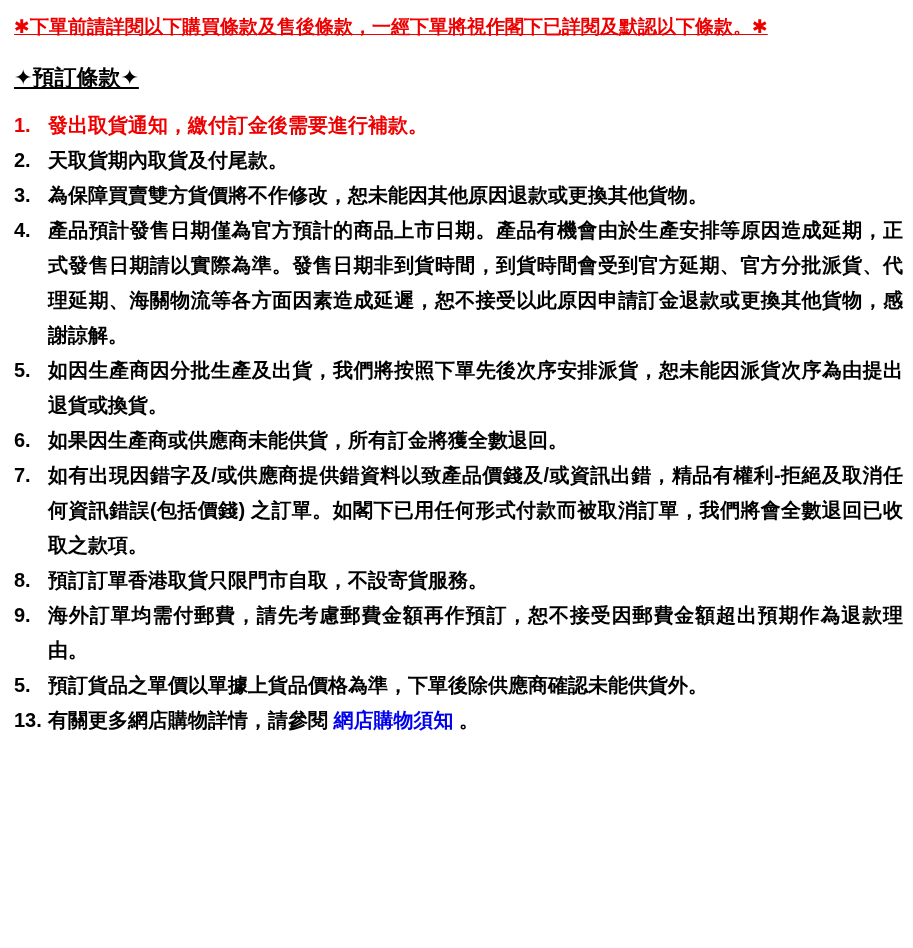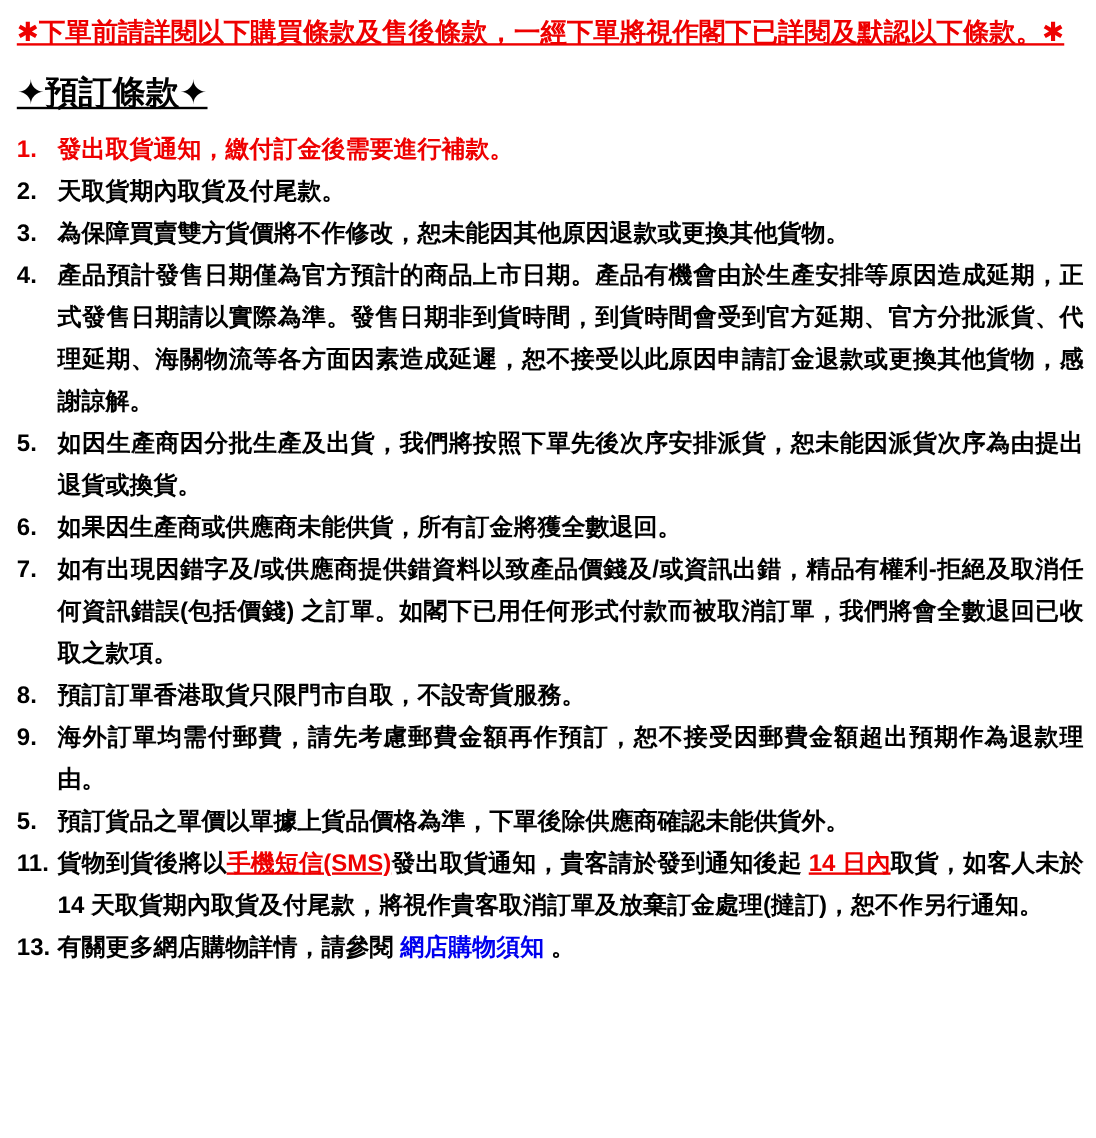--- a/index.html
+++ b/index.html
@@ -13,28 +13,28 @@
     overflow: hidden;
     font-family: "Liberation Sans", "DejaVu Sans", sans-serif;
     font-weight: bold;
     color: var(--body-black, #000);
   }
   .page {
     padding: 12px 10px 0 14px;
   }
   .notice {
     color: var(--notice-red, #ee0000);
-    font-size: 22px;
+    font-size: 19px;
     line-height: 30px;
     text-decoration: underline;
     white-space: nowrap;
   }
   .heading {
     margin: 22px 0 16px 0;
-    font-size: 28px;
+    font-size: 22px;
     line-height: 28px;
     text-decoration: underline;
     color: var(--body-black, #000);
   }
   .terms {
     margin: 12px 0 0 0;
     padding: 0;
     list-style: none;
     font-size: 20px;
     line-height: 35px;
@@ -103,21 +103,17 @@
       </div>
       <div class="term-item">
         <span class="num">9.</span>
         <span class="text"><span>海外訂單均需付郵費，請先考慮郵費金額再作預訂，恕不接受因郵費金額超出預期作為退款理由。</span></span>
       </div>
       <div class="term-item">
         <span class="num">5.</span>
         <span class="text"><span>預訂貨品之單價以單據上貨品價格為準，下單後除供應商確認未能供貨外。</span></span>
       </div>
       <div class="term-item">
-        <span class="num">11.</span>
-        <span class="text"><span>貨物到貨後將以</span><span class="red-underline">手機短信(SMS)</span><span>發出取貨通知，貴客請於發到通知後起 </span><span class="red-underline">14 日內</span><span>取貨，如客人未於 14 天取貨期內取貨及付尾款，將視作貴客取消訂單及放棄訂金處理(撻訂)，恕不作另行通知。</span></span>
-      </div>
-      <div class="term-item">
         <span class="num">13.</span>
         <span class="text"><span>有關更多網店購物詳情，請參閱 </span><a class="link">網店購物須知</a><span> 。</span></span>
       </div>
     </div>
 </div>
 
 </body></html>

